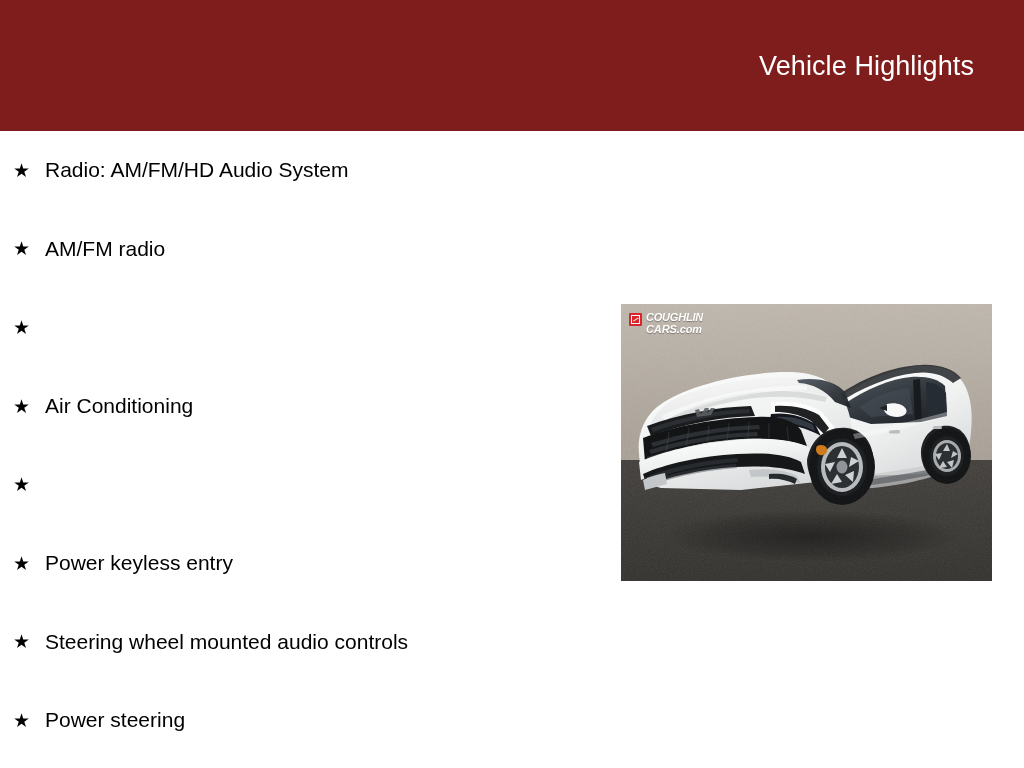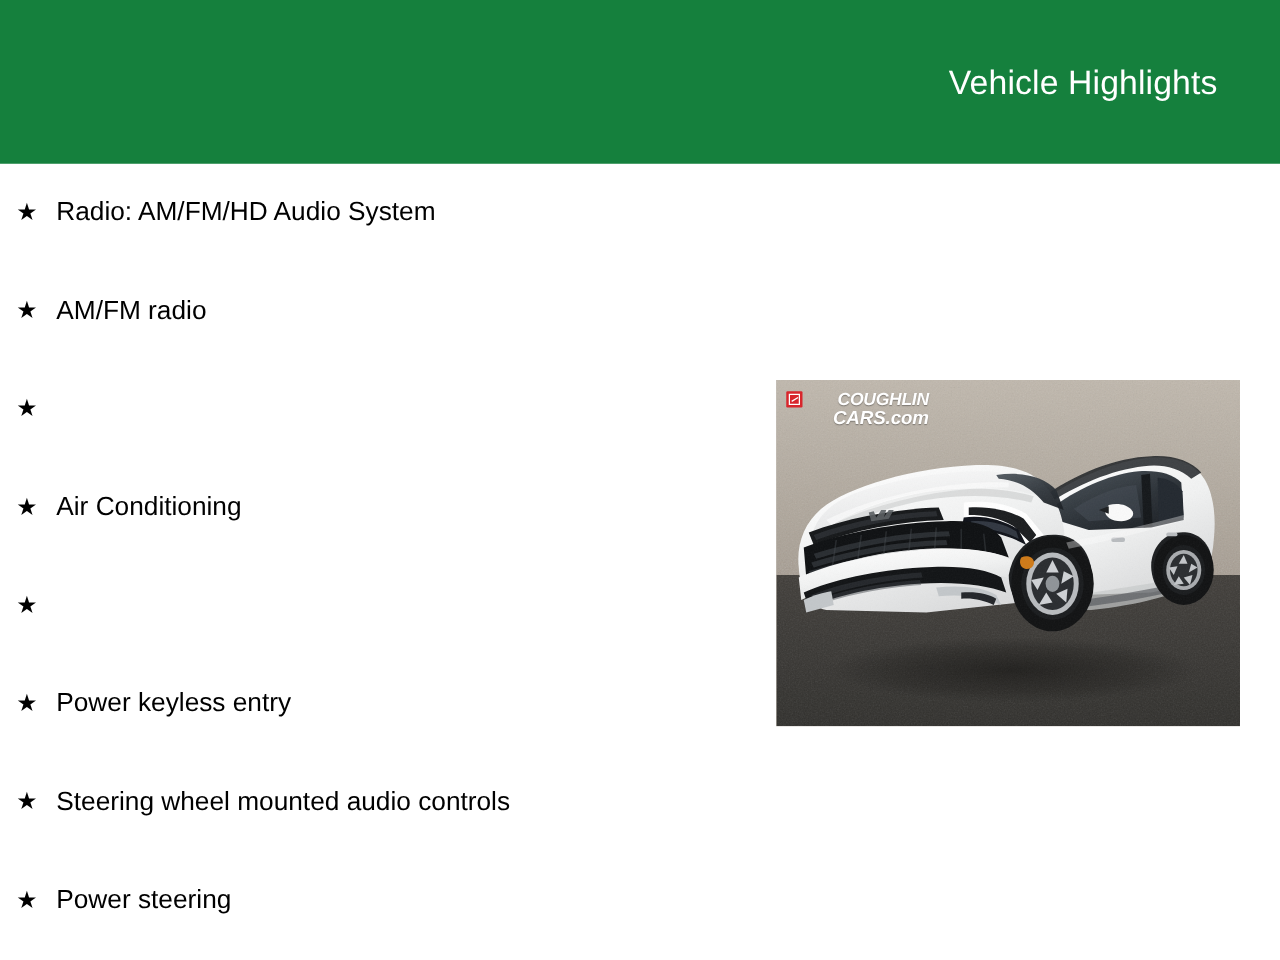--- a/index.html
+++ b/index.html
@@ -16,21 +16,21 @@
     position: relative;
   }
 
   
   #header-bar {
     position: absolute;
     left: 0;
     top: 0;
     width: 1024px;
     height: 131px;
-    background: #15803d;
+    background: #7f1d1d;
   }
   #page-title {
     position: absolute;
     right: 50px;
     top: 50px;
     font-size: 27px;
     line-height: 32px;
     color: #ffffff;
     white-space: nowrap;
     letter-spacing: 0.1px;
@@ -116,35 +116,34 @@
     content: "";
     position: absolute;
     left: 3.5px; top: 5.5px;
     width: 6px; height: 1.4px;
     background: #ffffff;
     transform: rotate(-32deg);
   }
   #watermark-text { line-height: 1; }
   #watermark-primary {
     display: block;
-    font-size: 14px;
+    font-size: 11px;
     font-weight: bold;
     font-style: italic;
     color: #ffffff;
     letter-spacing: -0.2px;
     text-shadow: 0 1px 1px rgba(0,0,0,.35);
-    margin-left: 24px;
   }
   #watermark-secondary {
     display: block;
-    font-size: 15px;
+    font-size: 11px;
     font-weight: bold;
     font-style: italic;
     color: #ffffff;
-    text-align: right;
+    text-align: left;
     letter-spacing: -0.1px;
     margin-top: 1px;
     text-shadow: 0 1px 1px rgba(0,0,0,.35);
   }
 </style>
 </head>
 <body>
 
 <div id="header-bar">
   <div id="page-title">Vehicle Highlights</div>

